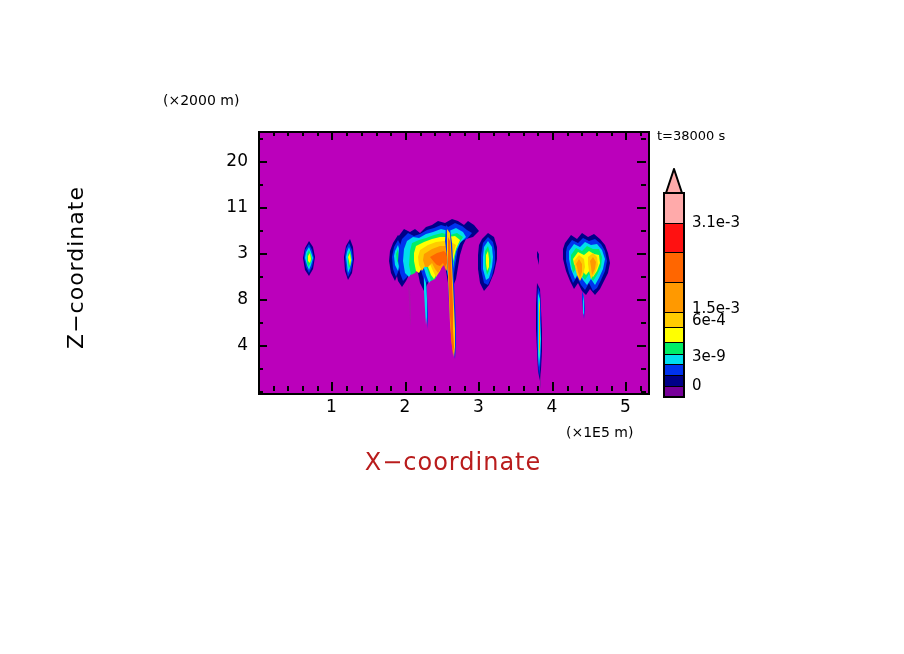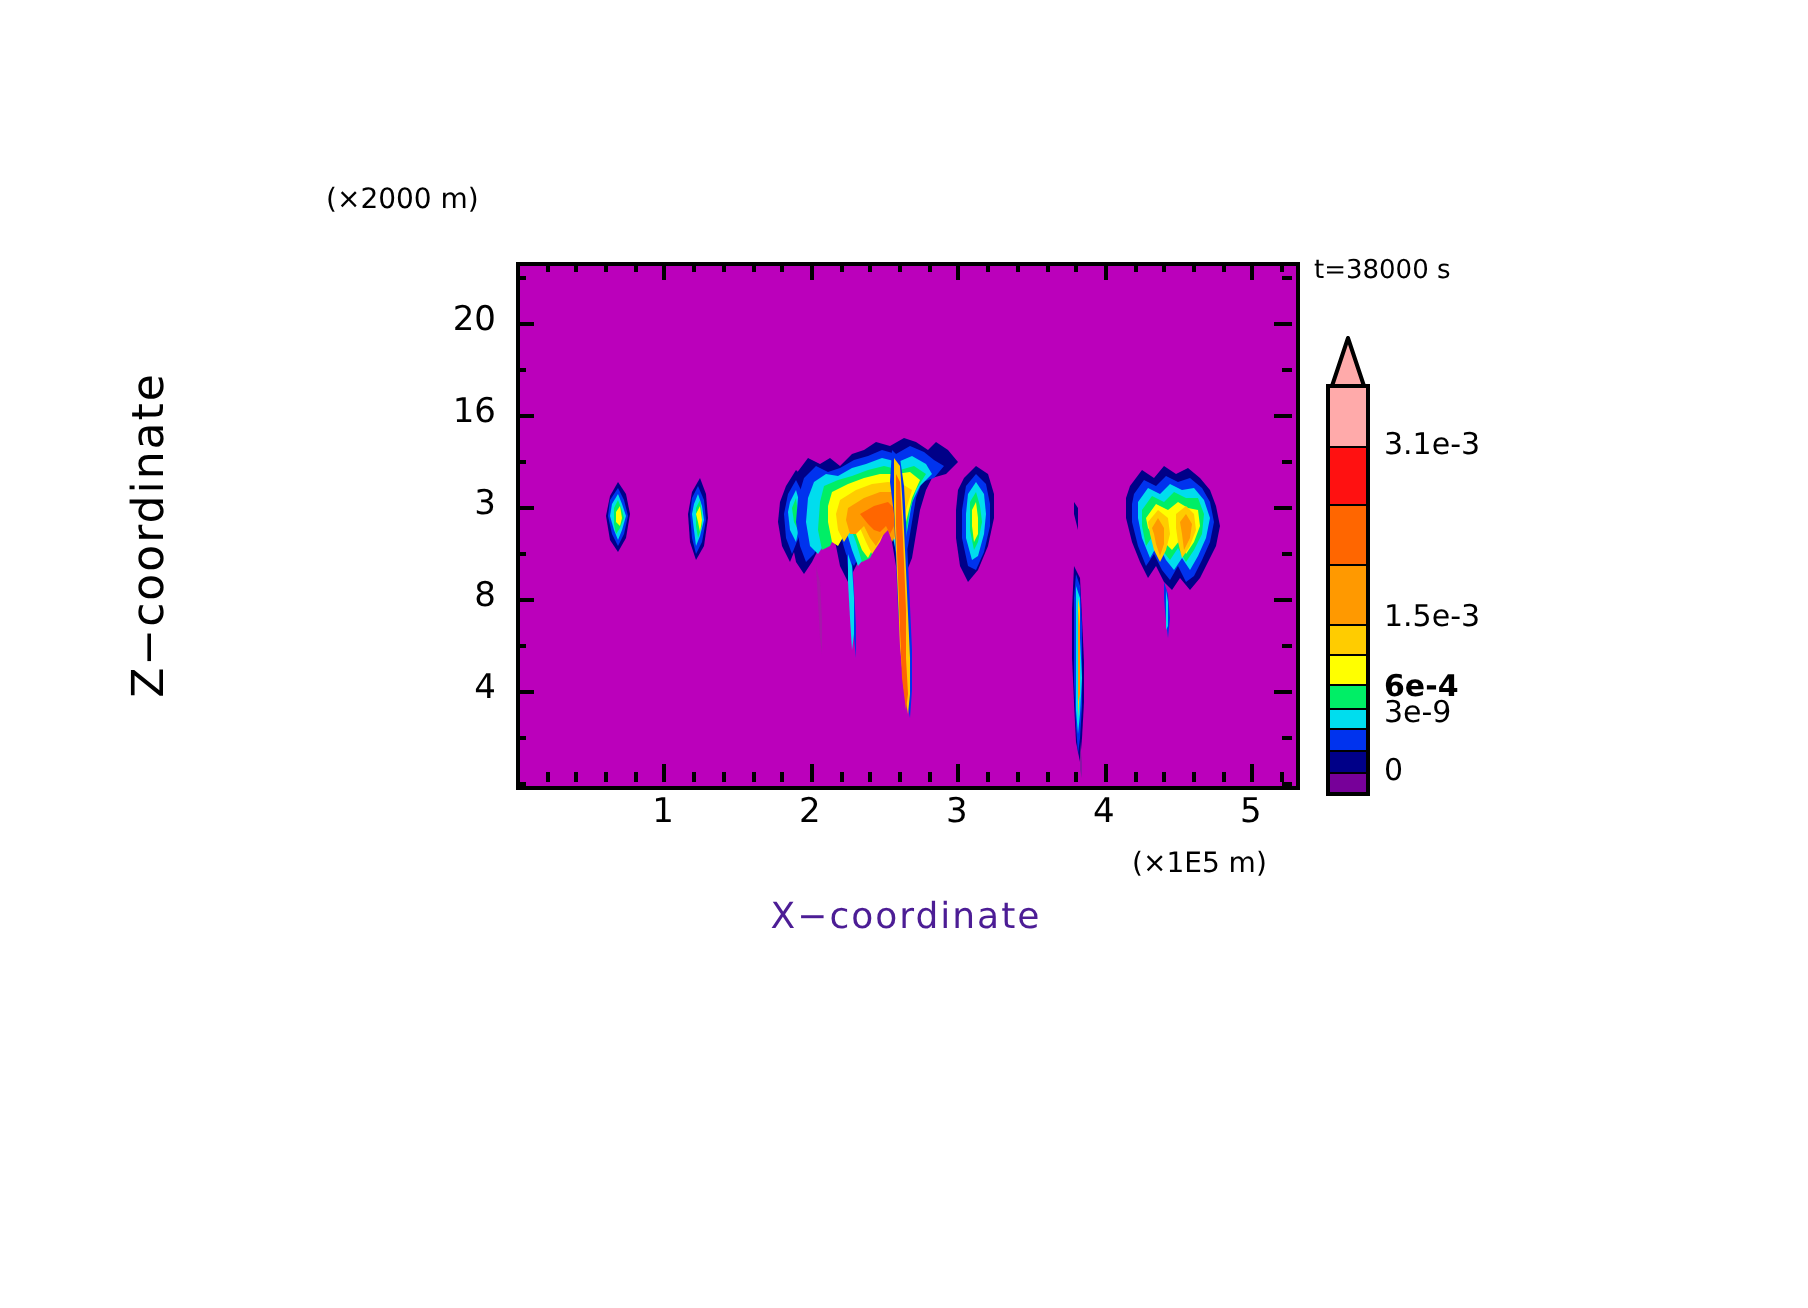--- a/index.html
+++ b/index.html
@@ -57,23 +57,23 @@
     color: #000;
     white-space: nowrap;
   }
   
   .xaxis-title {
     position: absolute;
     left: 258px;
     top: 448px;
     width: 390px;
     text-align: center;
-    font-size: 18px;
+    font-size: 24px;
     letter-spacing: 1px;
-    color: #4c1d95;
+    color: #b91c1c;
     white-space: nowrap;
   }
   .yaxis-title {
     position: absolute;
     left: -55px;
     top: 255px;
     width: 260px;
     text-align: center;
     font-size: 22px;
     letter-spacing: 1px;
@@ -395,21 +395,21 @@
       <div class="xtlabel" style="left: 316.485px;">1</div>
       <div class="xtlabel" style="left: 389.97px;">2</div>
       <div class="xtlabel" style="left: 463.455px;">3</div>
       <div class="xtlabel" style="left: 536.939px;">4</div>
       <div class="xtlabel" style="left: 610.424px;">5</div>
     </div>
   <div id="ylabels-layer">
       <div class="ytlabel" style="top: 333.982px;">4</div>
       <div class="ytlabel" style="top: 287.965px;">8</div>
       <div class="ytlabel" style="top: 241.947px;">3</div>
-      <div class="ytlabel" style="top: 195.929px;">16</div>
+      <div class="ytlabel" style="top: 195.929px;">11</div>
       <div class="ytlabel" style="top: 149.912px;">20</div>
     </div>
 
   <div class="cbar-arrow">
     <svg width="22" height="26" viewBox="0 0 22 26">
       <polygon points="11,1 19,25 3,25" fill="#ffaaaa" stroke="#000" stroke-width="2" stroke-linejoin="round"></polygon>
     </svg>
   </div>
   <div class="cbar-box" id="cbar-box">
       <div class="cseg" style="height: 28.6995px; background: rgb(255, 170, 170);"></div>
@@ -421,18 +421,18 @@
       <div class="cseg" style="height: 11.0383px; background: rgb(0, 238, 102); border-top: 1px solid rgb(0, 0, 0);"></div>
       <div class="cseg" style="height: 8.8306px; background: rgb(0, 221, 238); border-top: 1px solid rgb(0, 0, 0);"></div>
       <div class="cseg" style="height: 9.93443px; background: rgb(0, 51, 238); border-top: 1px solid rgb(0, 0, 0);"></div>
       <div class="cseg" style="height: 9.93443px; background: rgb(0, 0, 136); border-top: 1px solid rgb(0, 0, 0);"></div>
       <div class="cseg" style="height: 8.8306px; background: rgb(119, 0, 153); border-top: 1px solid rgb(0, 0, 0);"></div>
       <div class="cseg" style="height: 9.93443px; background: rgb(187, 0, 187); border-top: 1px solid rgb(0, 0, 0);"></div>
     </div>
   <div id="clabels-layer">
       <div class="clabel" style="top: 212.699px; text-align: right;">3.1e-3</div>
       <div class="clabel" style="top: 298.798px;">1.5e-3</div>
-      <div class="clabel" style="top: 334px; font-weight: bold;">6e-4</div>
+      <div class="clabel" style="top: 311px;">6e-4</div>
       <div class="clabel" style="top: 347.366px;">3e-9</div>
       <div class="clabel" style="top: 376.066px;">0</div>
     </div>
 
 </div>
 
 </body></html>

